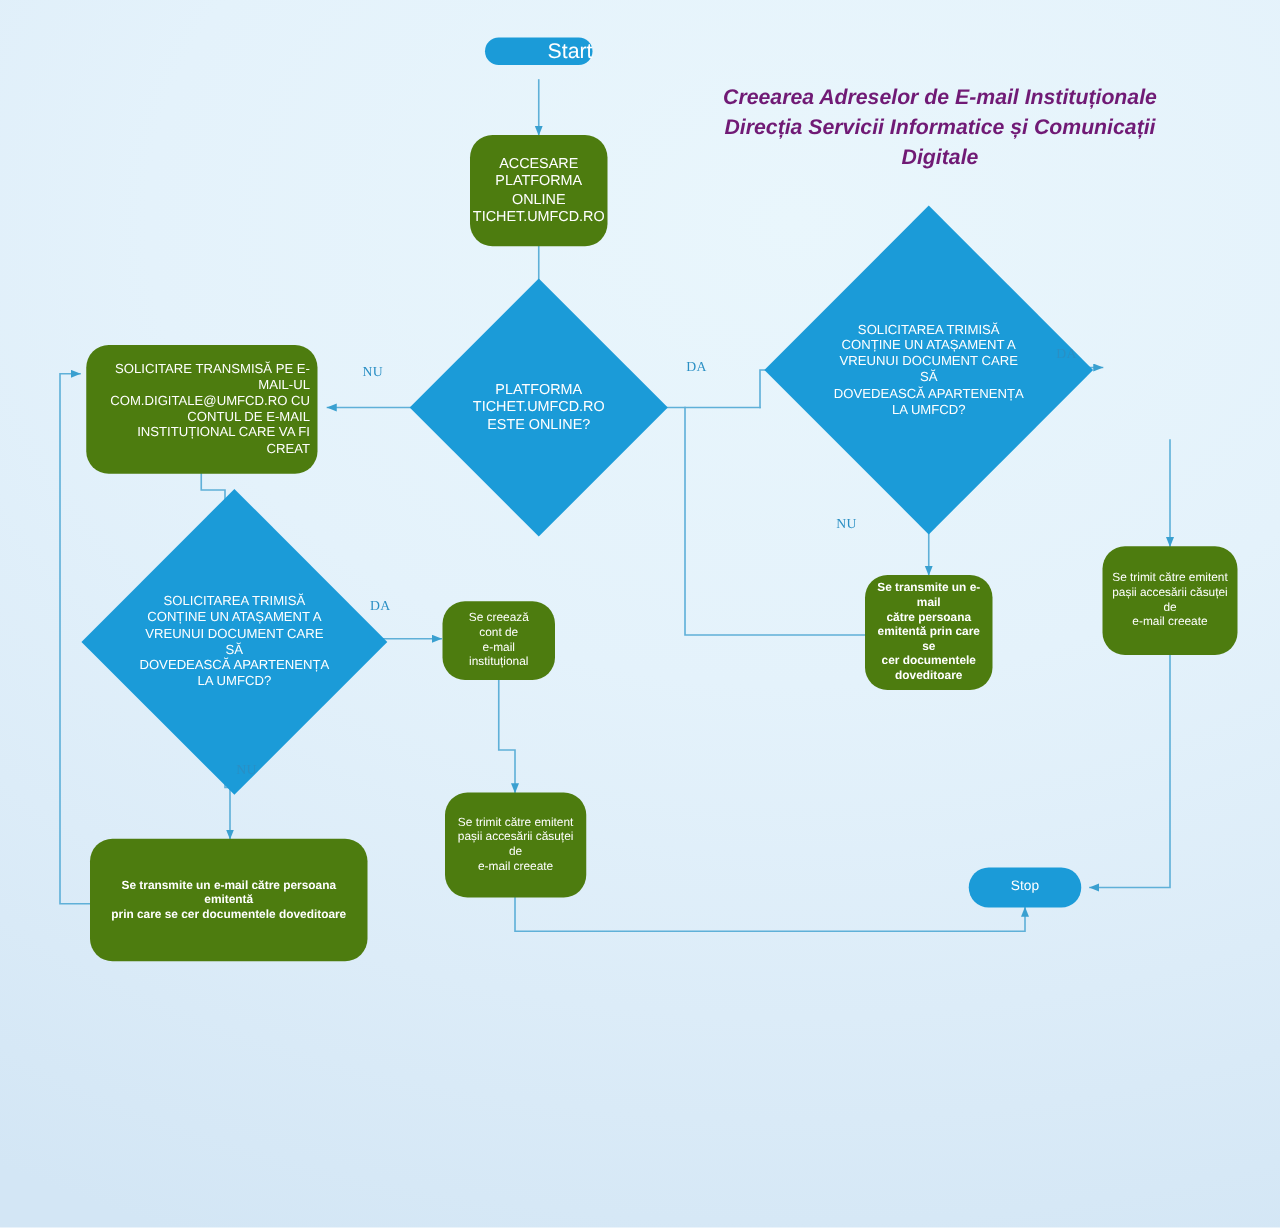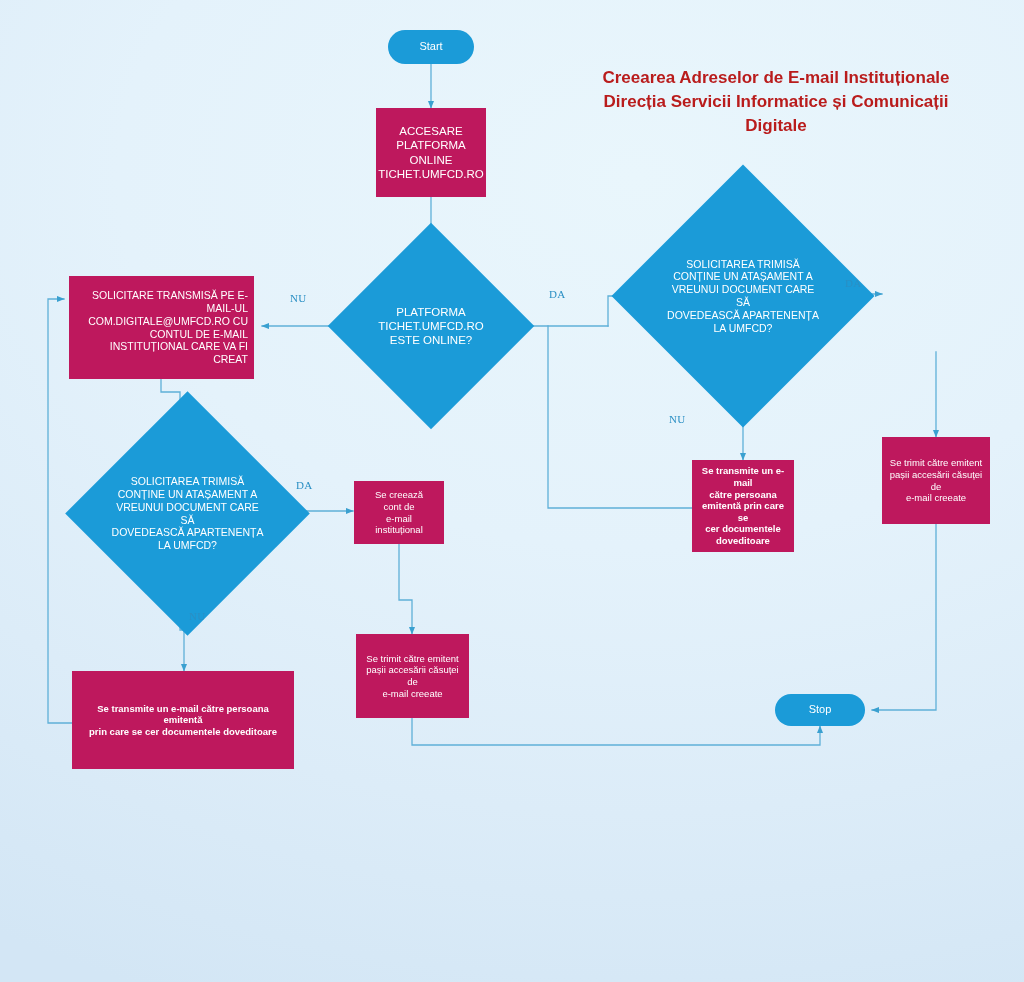--- a/index.html
+++ b/index.html
@@ -30,21 +30,22 @@
     box-sizing: border-box;
     display: flex;
     align-items: center;
     justify-content: center;
     text-align: center;
     color: #ffffff;
     line-height: 1.22;
     white-space: pre-line;
   }
   .proc {
-    background: #be185d;
+    background: #4d7c0f;
+    border-radius: 18px;
   }
   .term {
     background: #1b9bd8;
     border-radius: 999px;
   }
   .dia-wrap {
     position: absolute;
   }
   .dia-shape {
     position: absolute;
@@ -70,29 +71,30 @@
   .edge-label {
     position: absolute;
     color: #2a8fc4;
     font-size: 11px;
     letter-spacing: 0.3px;
     white-space: nowrap;
     font-family: Liberation Serif, serif;
   }
   #title {
     position: absolute;
-    left: 556px;
+    left: 532px;
     top: 66px;
     width: 440px;
     text-align: center;
     font-weight: bold;
     font-size: 17px;
     line-height: 1.42;
-    color: #b91c1c;
+    color: #701a75;
     white-space: pre-line;
+    font-style: italic;
   }
 </style>
 </head>
 <body>
 
 <div id="canvas">
 
   <svg id="wires" viewBox="0 0 1024 982">
     <defs>
       <marker id="ah" markerWidth="9" markerHeight="9" refX="7.4" refY="3.2" orient="auto" markerUnits="userSpaceOnUse">
@@ -133,21 +135,21 @@
 
       <path d="M936,524 L936,710 L872,710" marker-end="url(#ah)"></path>
 
     </g>
   </svg>
 
   <div id="title">Creearea Adreselor de E-mail Instituționale
 Direcția Servicii Informatice și Comunicații
 Digitale</div>
 
-  <div class="node term" style="left:388px; top:30px; width:86px; height:34px; font-size:11px;">
+  <div class="node term" style="left:388px; top:30px; width:86px; height:22px; font-size:17px;justify-content:flex-end;">
     <span>Start</span>
   </div>
 
   <div class="node proc" style="left:376px; top:108px; width:110px; height:89px; font-size:11.5px;">
     <span>ACCESARE
 PLATFORMA
 ONLINE
 TICHET.UMFCD.RO</span>
   </div>
 

